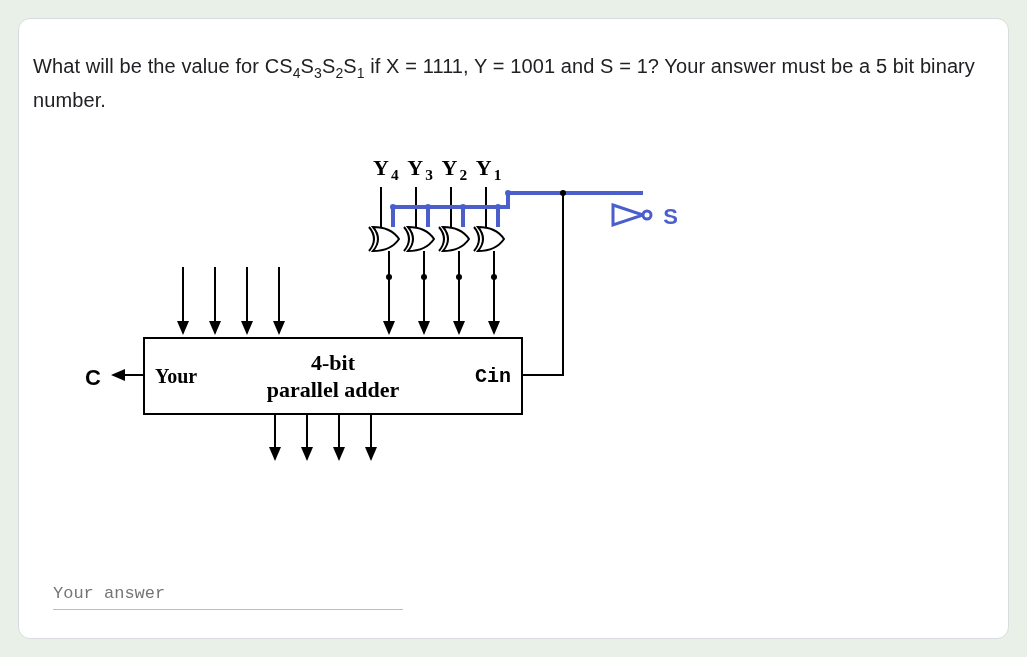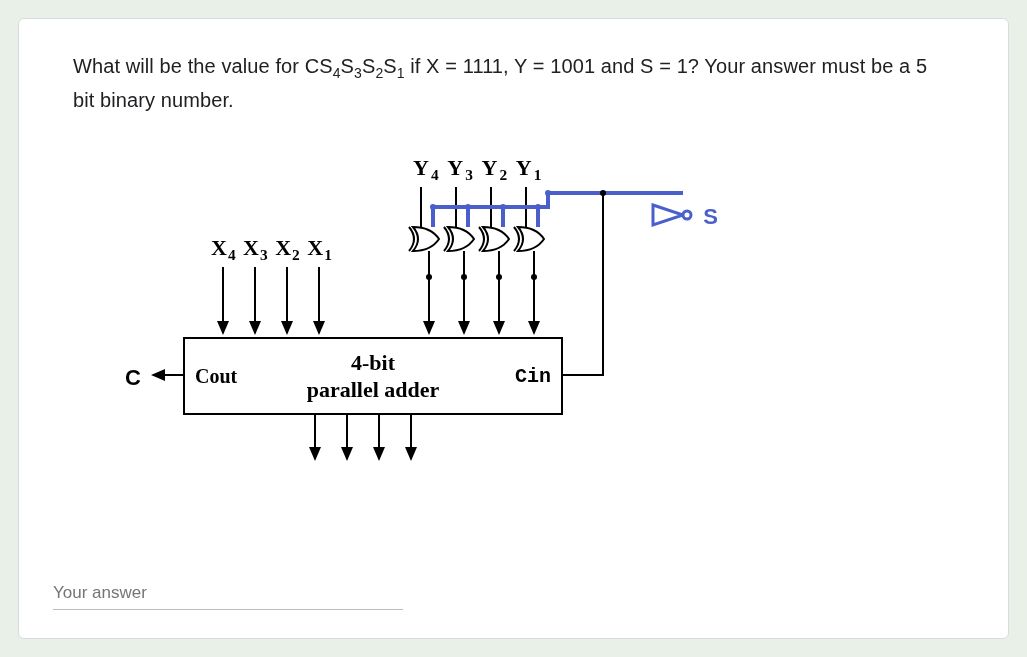--- a/index.html
+++ b/index.html
@@ -10,22 +10,22 @@
     body {
       font-family: Arial, 'Helvetica Neue', sans-serif;
       background: #e8f0e8;
       width: 1027px;
       height: 657px;
       padding: 18px;
     }
     .card {
       background: #ffffff;
       border: 1px solid #d8dce0;
-      border-radius: 6px;
-      padding: 30px 54px;
+      border-radius: 12px;
+      padding: 30px 14px;
       width: 100%;
       height: 100%;
       position: relative;
     }
     .question-text {
       font-size: 20px;
       color: #202124;
       line-height: 1.7;
       letter-spacing: 0.1px;
       margin-bottom: 30px;
@@ -105,45 +105,44 @@
     }
     .answer-input {
       width: 350px;
       border: none;
       border-bottom: 1px solid #bdbdbd;
       font-size: 17px;
       color: #202124;
       padding: 6px 0;
       outline: none;
       background: transparent;
-      font-family: Liberation Sans, sans-serif;
+      font-family: Liberation Mono, monospace;
       margin-top: 36px;
     }
     .answer-input::placeholder { color: #757575; }
 
     svg { position: absolute; left: 0; top: 0; width: 100%; height: 100%; pointer-events: none; }
   </style>
 </head>
 <body>
 
 <div class="card">
 
   <div class="question-text">
     <span>What will be the value for CS<span class="sub">4</span>S<span class="sub">3</span>S<span class="sub">2</span>S<span class="sub">1</span> if X = 1111, Y = 1001 and S = 1? Your answer must be a 5 bit binary number.</span>
   </div>
 
   <div class="diagram-area">
 
     <div class="y-labels">Y<span class="sub">4</span> Y<span class="sub">3</span> Y<span class="sub">2</span> Y<span class="sub">1</span></div>
-    <div class="x-labels">X<span class="sub">4</span> X<span class="sub">3</span> X<span class="sub">2</span> X<span class="sub">1</span></div>
     <div class="c-out">C</div>
     <div class="s-out">S</div>
 
     <div class="adder-box">
-      <div class="cout-label">Cout</div>
+      <div class="cout-label">Your</div>
       <div class="center-label">
         <span>4-bit</span><br>
         <span>parallel adder</span>
       </div>
       <div class="cin-label">Cin</div>
     </div>
 
     <svg viewBox="0 0 640 360">
       <defs>
         <marker id="arrow" markerWidth="8" markerHeight="8" refX="6" refY="3" orient="auto">

